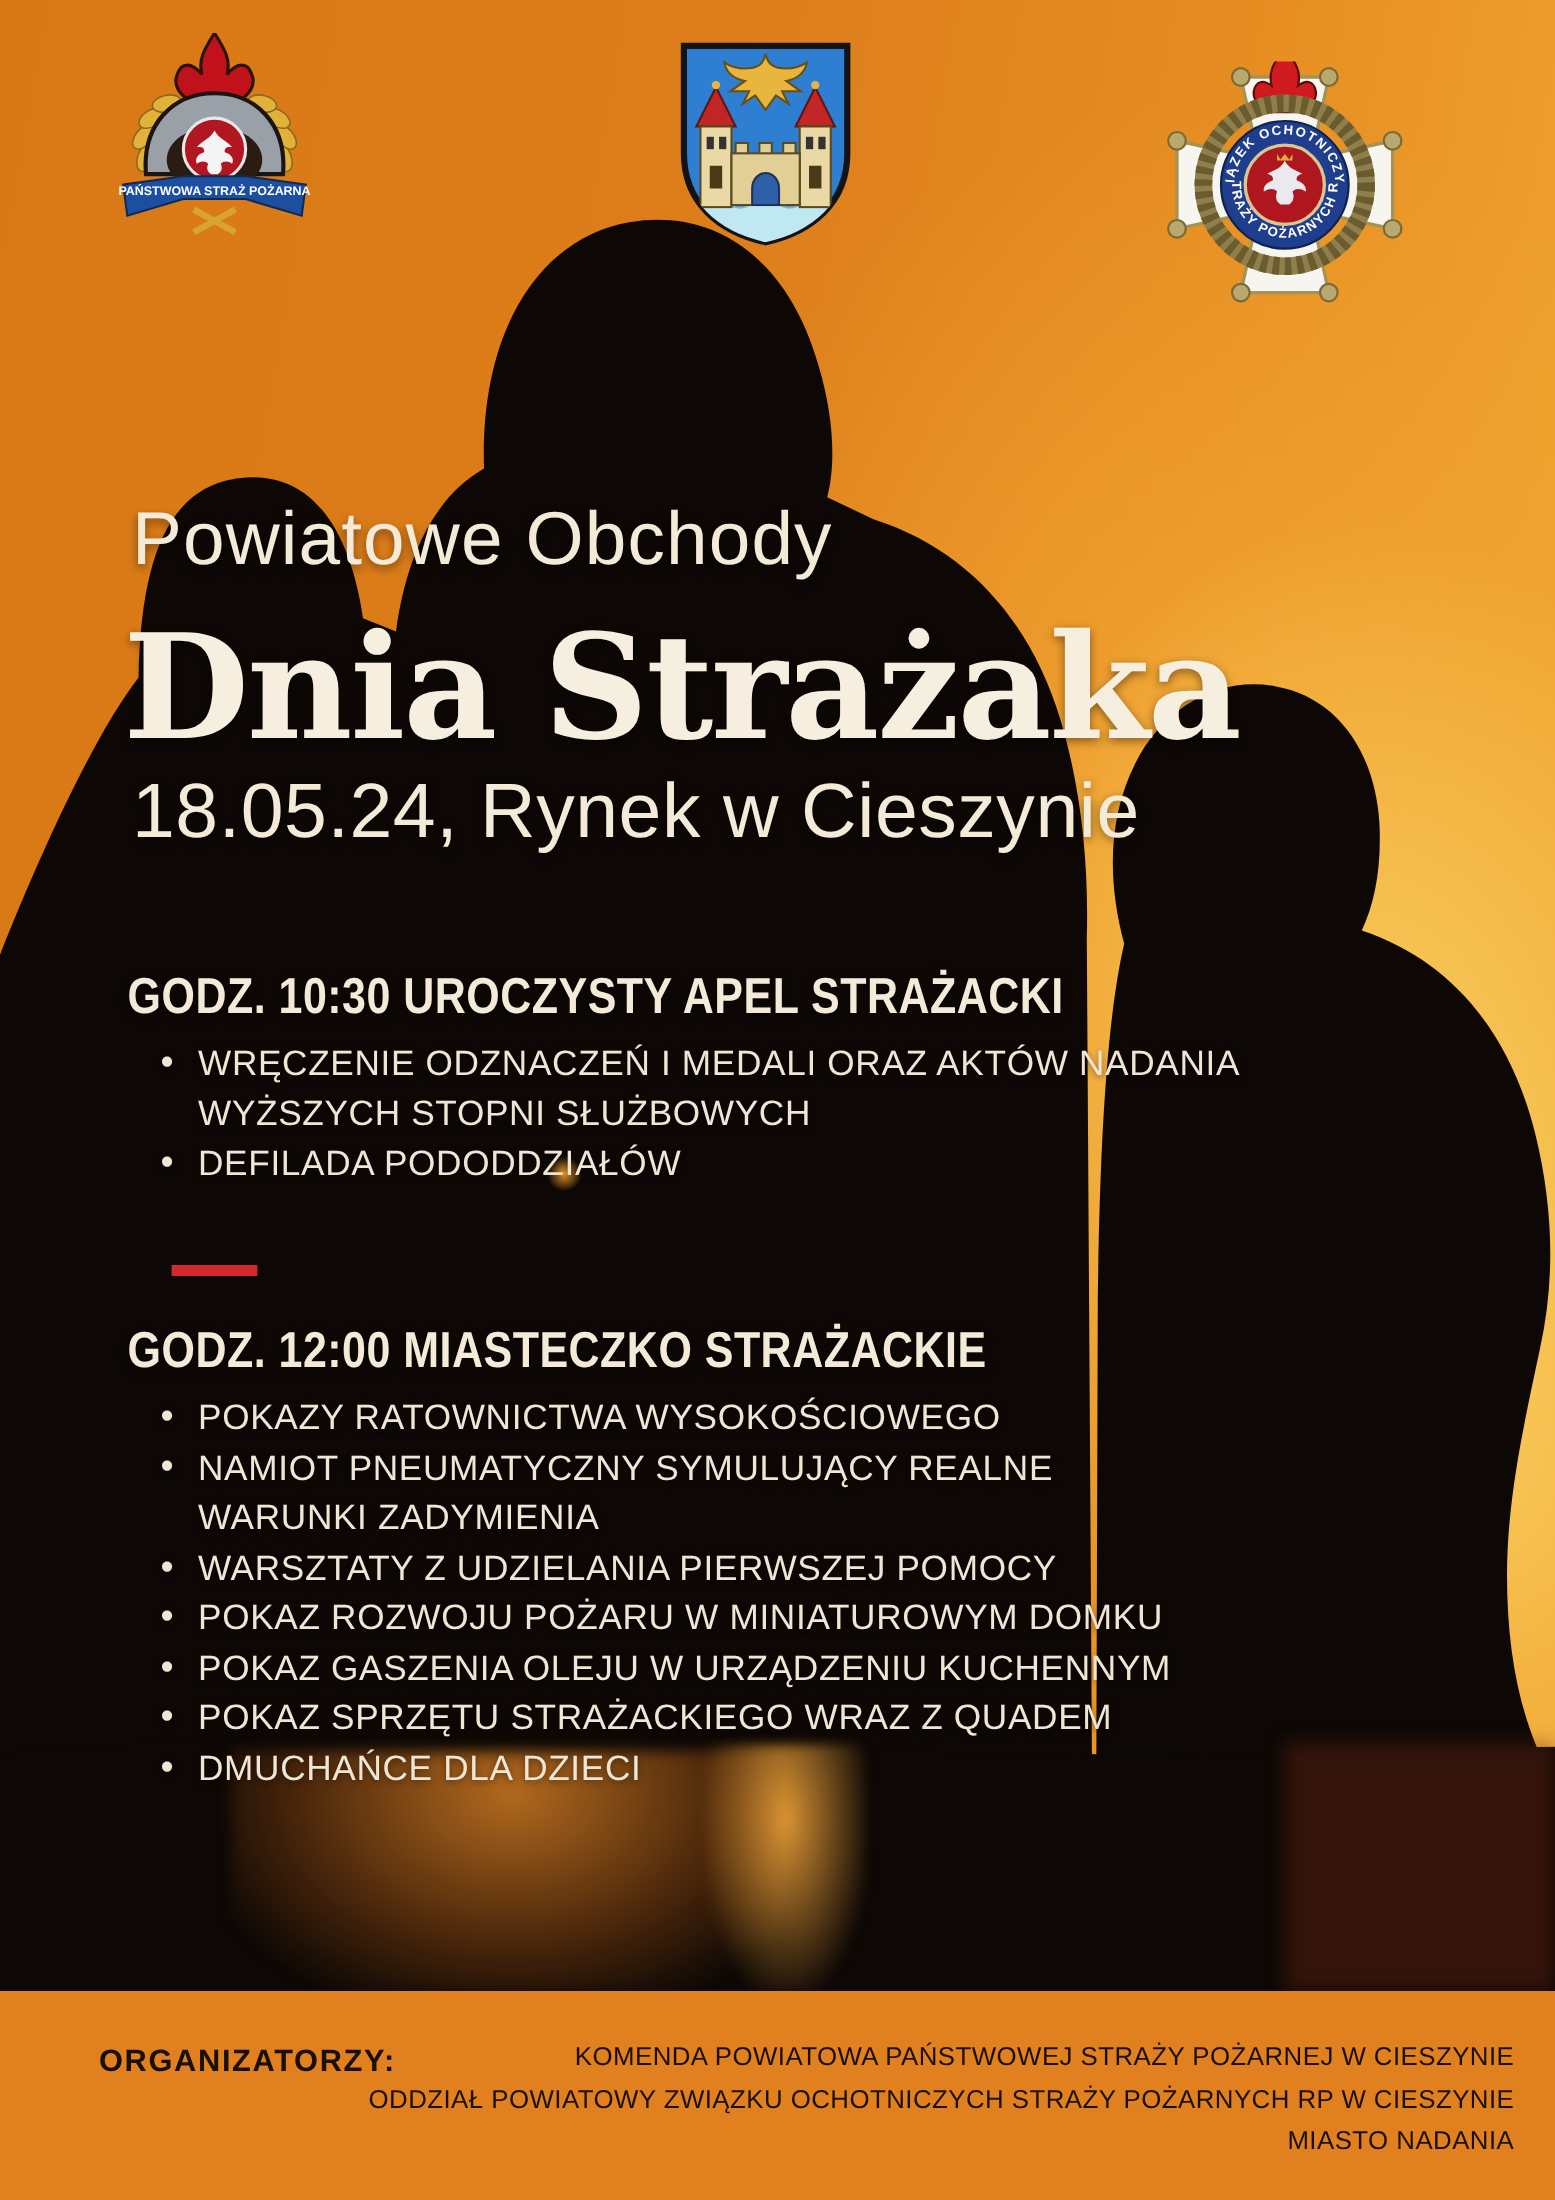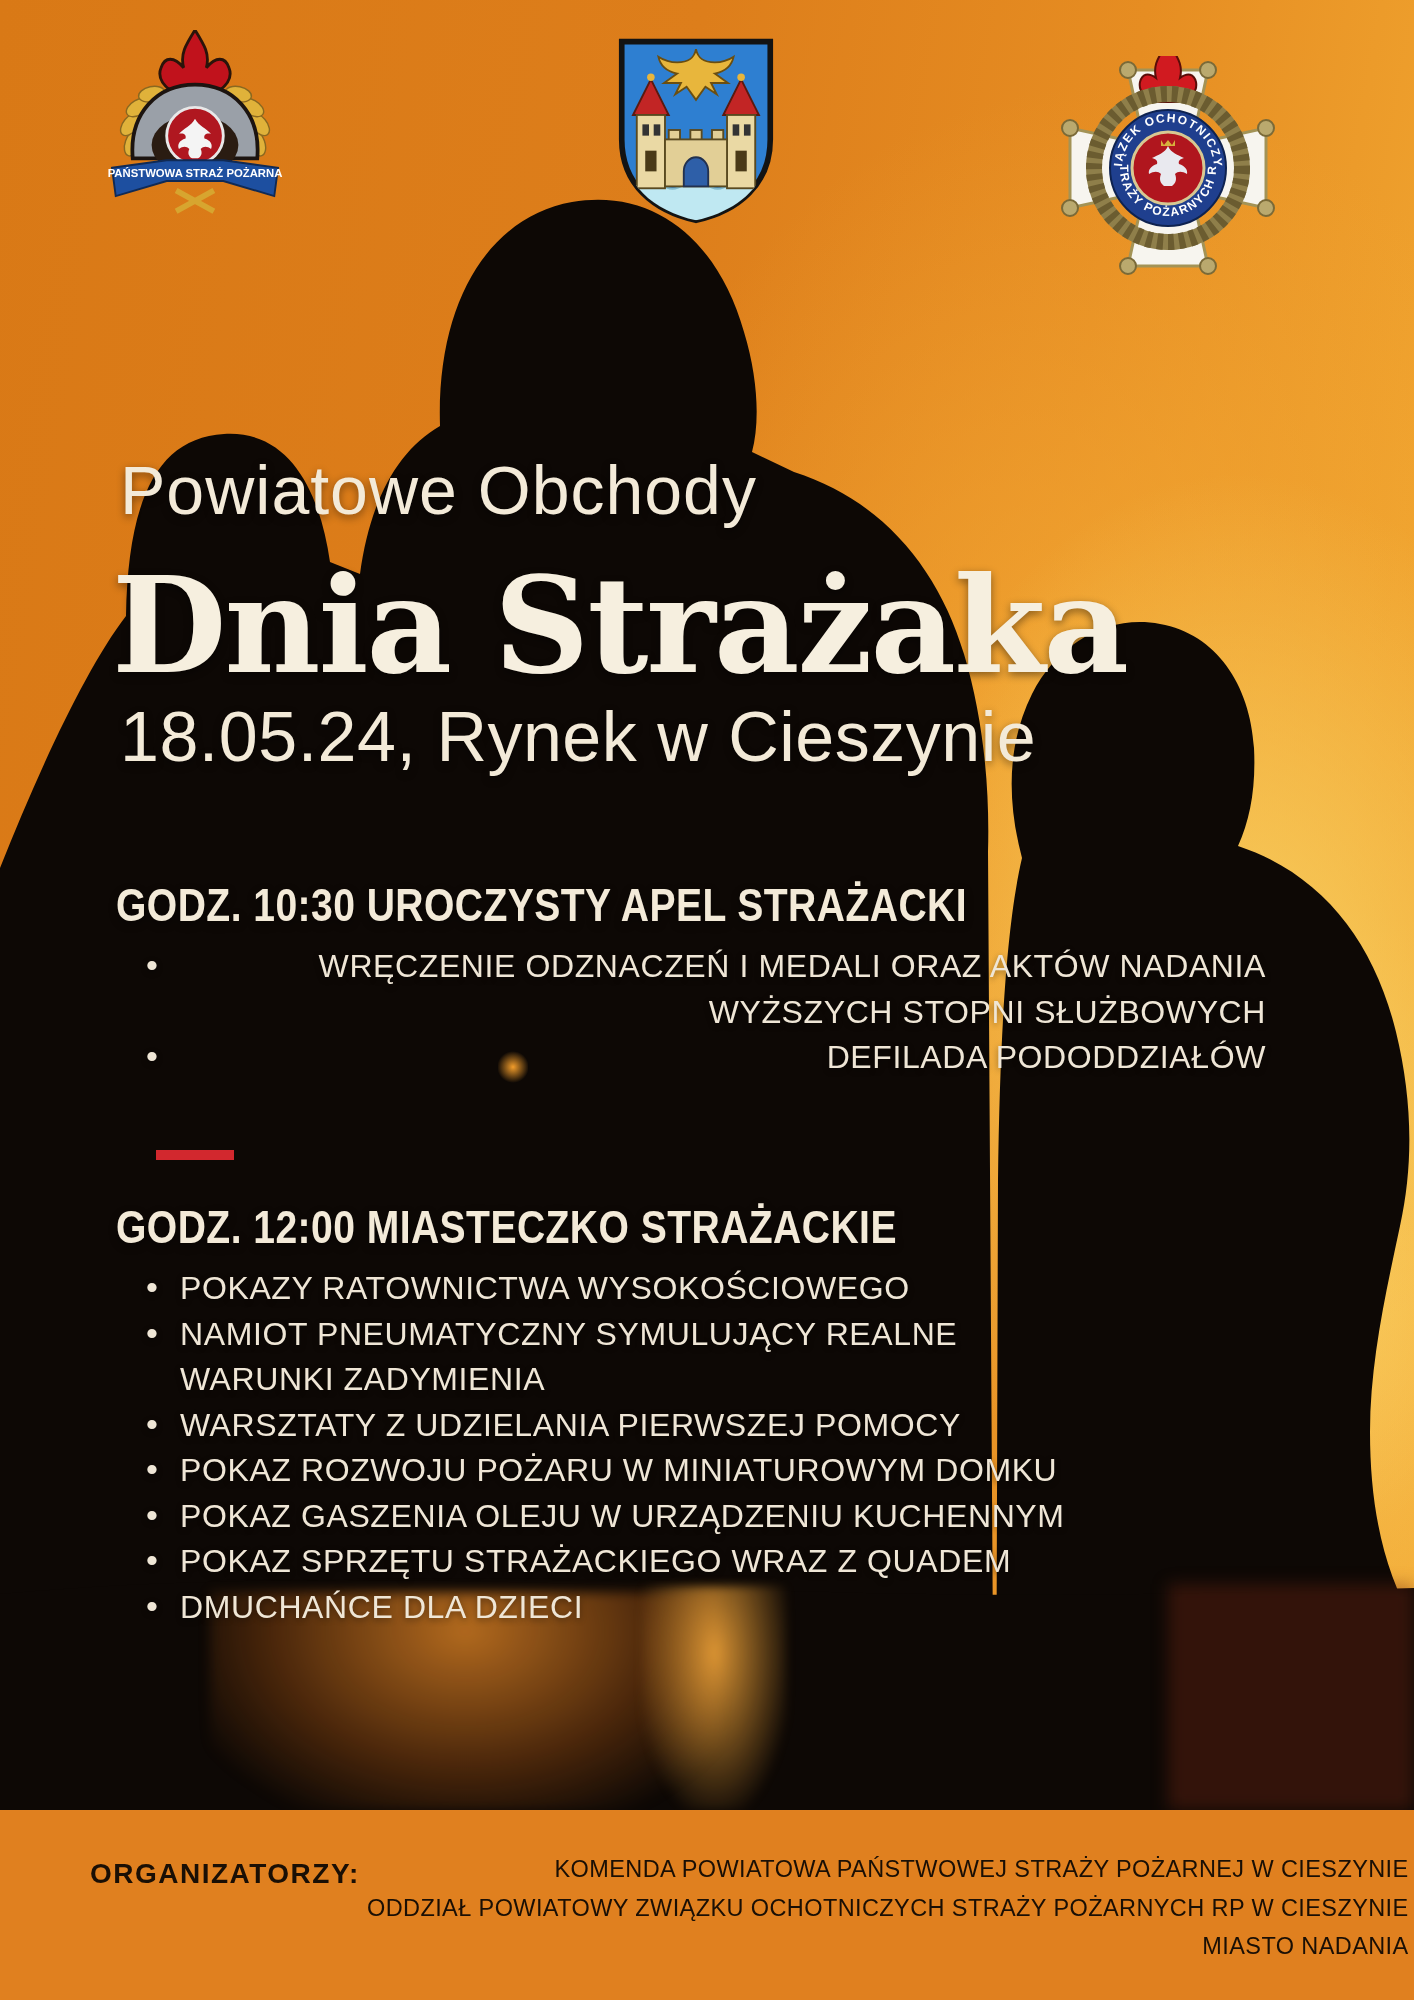--- a/index.html
+++ b/index.html
@@ -24,30 +24,30 @@
   .txt{position:absolute;color:var(--text_cream,#f3ead8);text-shadow:0 3px 9px rgba(0,0,0,.45);}
   .title1{left:120px;top:456px;font-size:68px;font-weight:400;letter-spacing:1px;line-height:1;}
   .title2{left:112px;top:560px;font-size:132px;font-weight:700;letter-spacing:-2px;line-height:1;
     font-family:"DejaVu Serif","Liberation Serif",serif;color:#f6efdf;}
   .date{left:120px;top:702px;font-size:70px;font-weight:400;letter-spacing:.5px;line-height:1;}
   .h-sec{font-size:46px;font-weight:700;letter-spacing:.5px;line-height:1;transform:scaleX(.85);transform-origin:left top;white-space:nowrap;}
   .h1{left:116px;top:882px;}
   .h2{left:116px;top:1204px;}
   .red-bar{position:absolute;left:156px;top:1150px;width:78px;height:10px;background:var(--accent_red,#d2282e);}
   ul.blist{position:absolute;margin:0;padding:0;list-style:none;width:1120px;}
-  .ul1{left:146px;top:944px;text-align:right;}
+  .ul1{left:146px;top:944px;}
   .ul2{left:146px;top:1266px;}
   ul.blist li{position:relative;padding-left:34px;font-size:32px;line-height:45.5px;letter-spacing:.6px;
     color:#efe6d6;white-space:pre-line;text-shadow:0 2px 6px rgba(0,0,0,.4);}
   ul.blist li::before{content:"•";position:absolute;left:0;top:-1px;font-size:34px;color:#efe6d6;}
   .footer{position:absolute;left:0;top:1810px;width:1414px;height:241px;background:var(--footer_orange,#e0801f);text-align:right;}
   .org-label{position:absolute;left:90px;top:48px;font-size:28px;font-weight:700;letter-spacing:1.5px;
     color:var(--footer_text,#1a0f05);}
   .org-lines{position:absolute;left:335px;top:40px;font-size:23.5px;line-height:38.5px;letter-spacing:.4px;
-    color:var(--footer_text,#1a0f05);margin-left:32px;}
+    color:var(--footer_text,#1a0f05);}
   .logo{position:absolute;}
   .logo-psp{left:100px;top:30px;}
   .logo-cieszyn{left:616px;top:36px;}
   .logo-osp{left:1056px;top:56px;}
 </style>
 </head>
 <body>
 
 <div class="poster">
 

